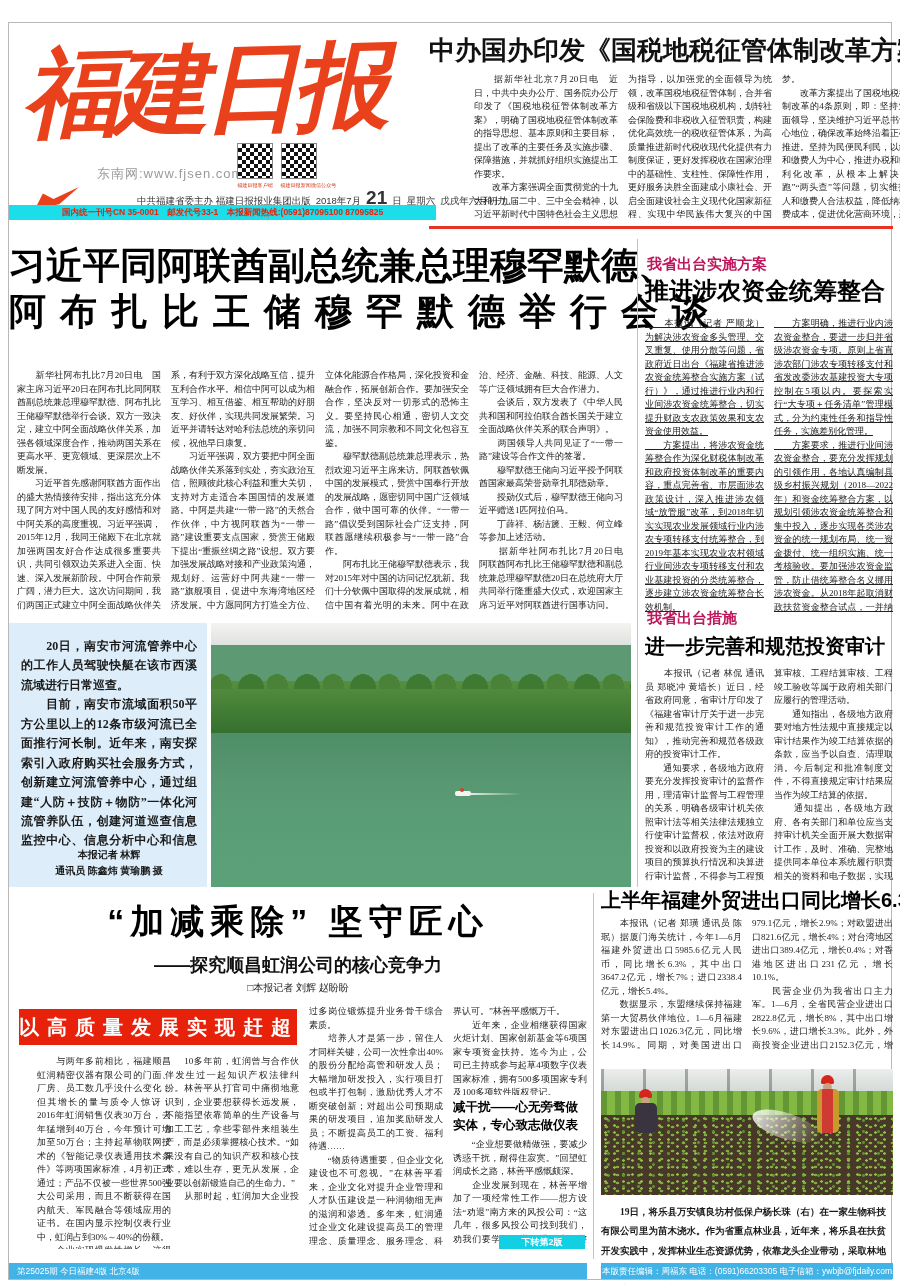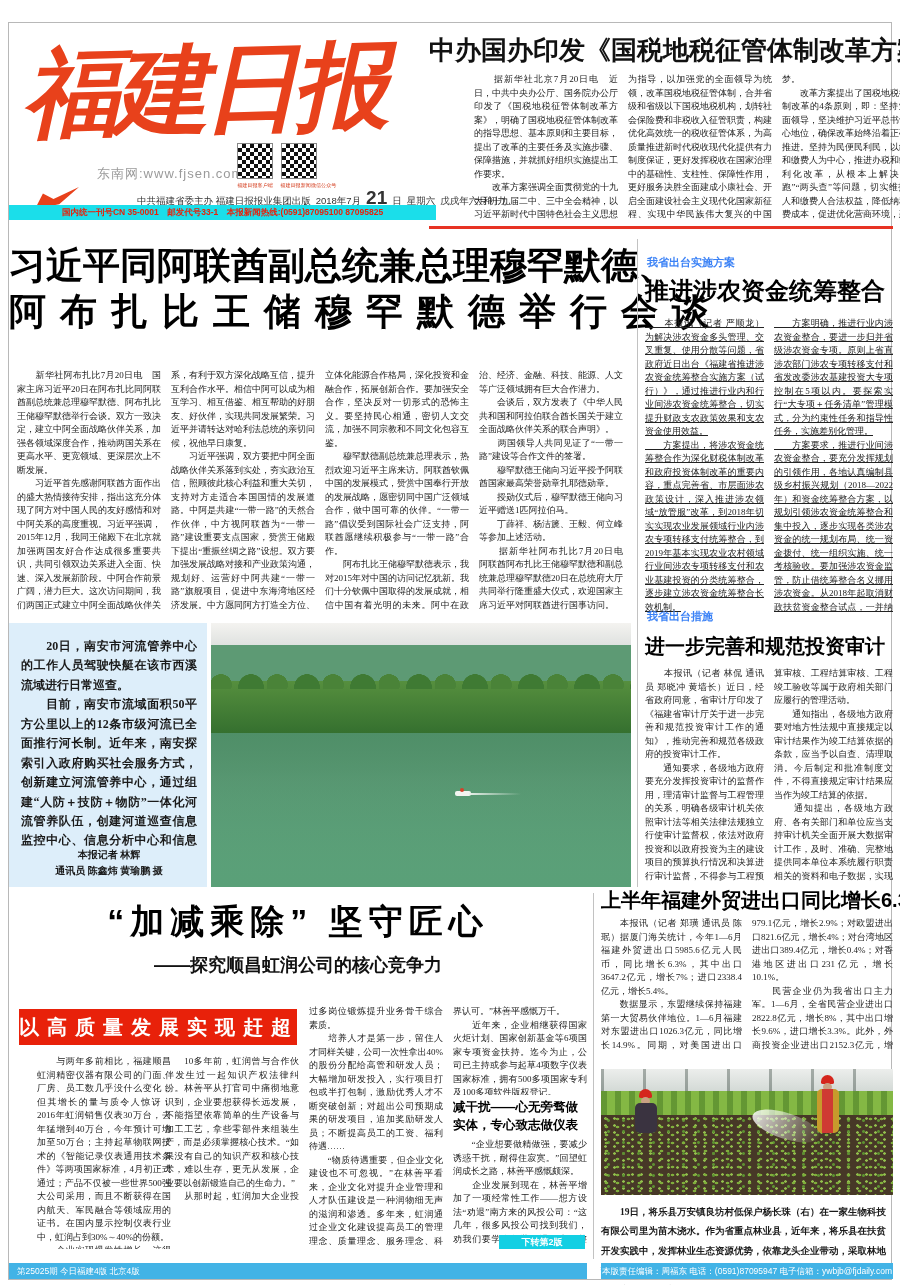--- a/index.html
+++ b/index.html
@@ -27,21 +27,21 @@
   .cols2{column-count:2;column-gap:10px;}
   .cols4{column-count:4;column-gap:10px;}
   
   .mainstory{left:0px;top:212px;width:622px;height:390px;}
   .mh1{top:6px;width:100%;text-align:center;font-size:37px;font-weight:bold;color:#000;white-space:nowrap;}
   .mh2{top:52px;width:100%;text-align:center;font-size:37px;font-weight:bold;color:#000;letter-spacing:14px;white-space:nowrap;}
   .msub{top:102px;width:100%;text-align:center;font-size:21px;font-weight:bold;color:#111;letter-spacing:2px;}
   .mbody{left:8px;top:134px;width:606px;height:254px;}
   .vdiv{width:1px;background:#c2c2c2;}
   
-  .kicker{font-size:11px;font-weight:bold;color:#3b82f6;}
+  .kicker{font-size:15px;font-weight:bold;color:#be185d;}
   .r1{left:636px;top:212px;width:248px;height:384px;}
   .r1 .kicker{left:2px;top:20px;}
   .rhead{left:0;top:40px;width:100%;font-size:24px;font-weight:bold;white-space:nowrap;color:#000;}
   .r1body{left:0;top:82px;width:248px;height:300px;text-decoration:underline;}
   .r2{left:636px;top:578px;width:248px;height:290px;}
   .r2 .kicker{left:2px;top:8px;}
   .r2 .rhead{top:32px;font-size:20px;}
   .r2body{left:0;top:66px;width:248px;height:216px;}
   
   .capbox{left:0px;top:600px;width:198px;height:264px;background:#ddeefa;padding:14px 10px 8px 12px;}
@@ -170,20 +170,21 @@
     <div class="abs rhead">进一步完善和规范投资审计</div>
     <div class="abs r2body coltext cols2">　　本报讯（记者 林侃 通讯员 郑晓冲 黄墙长）近日，经省政府同意，省审计厅印发了《福建省审计厅关于进一步完善和规范投资审计工作的通知》，推动完善和规范各级政府的投资审计工作。
 　　通知要求，各级地方政府要充分发挥投资审计的监督作用，理清审计监督与工程管理的关系，明确各级审计机关依照审计法等相关法律法规独立行使审计监督权，依法对政府投资和以政府投资为主的建设项目的预算执行情况和决算进行审计监督，不得参与工程预算审核、工程结算审核、工程竣工验收等属于政府相关部门应履行的管理活动。
 　　通知指出，各级地方政府要对地方性法规中直接规定以审计结果作为竣工结算依据的条款，应当予以自查、清理取消。今后制定和批准制度文件，不得直接规定审计结果应当作为竣工结算的依据。
 　　通知提出，各级地方政府、各有关部门和单位应当支持审计机关全面开展大数据审计工作，及时、准确、完整地提供同本单位本系统履行职责相关的资料和电子数据，实现数据共享。同时，要求各级审计机关应合理确定投资审计工作重点，充分运用大数据审计等先进技术方法，提高投资审计质量和效率，依法使用数据，确保数据的安全。</div>
   </div>
 
   <div class="abs bl">
     <div class="abs blh1">“加减乘除” 坚守匠心</div>
     <div class="abs blh2">——探究顺昌虹润公司的核心竞争力</div>
+    <div class="abs blby">□本报记者 刘辉 赵盼盼</div>
     <div class="abs banner">以高质量发展实现赶超</div>
     <div class="abs bcol coltext c1">　　与两年多前相比，福建顺昌虹润精密仪器有限公司的门面、厂房、员工数几乎没什么变化，但其增长的量与质令人惊讶：2016年虹润销售仪表30万台，去年猛增到40万台，今年预计可增加至50万台；主持起草物联网技术的《智能记录仪表通用技术条件》等两项国家标准，4月初正式通过；产品不仅被一些世界500强大公司采用，而且不断获得在国内航天、军民融合等领域应用的证书。在国内显示控制仪表行业中，虹润占到30%～40%的份额。
 　　企业实现爆发性增长，这得益于虹润拥有核心技术、知识产权和过硬产品。董事长林善平说，省委提出以高质量发展实现赶超，虹润的实践证明，要实现赶超，首先要有高质量，而高质量，要求企业必须有自己的核心技术。
 　　创办20余年来，虹润专注做仪表，坚守实业初心与匠心，认真做好“加减乘除”。</div>
     <div class="abs bcol c2">
       <div class="coltext" style="height:150px;">　　10多年前，虹润曾与合作伙伴发生过一起知识产权法律纠纷。林善平从打官司中痛彻地意识到，企业要想获得长远发展，不能指望依靠简单的生产设备与加工工艺，拿些零部件来组装生产，而是必须掌握核心技术。“如果没有自己的知识产权和核心技术，难以生存，更无从发展，企业要以创新锻造自己的生命力。”
 　　从那时起，虹润加大企业投入的重要部分，就是自主研发——培养研发人才，加大研发投入。
 　　虹润地处顺昌山区，自己培养人才不易，他们就花重金在北京、上海、南京等地成立研发中心，引进浙大、南大、南航等高校院所人才；与上海理工大学合作建立院士专家工作站，引进院士专家团队等，实现了高级研发人才的引进。与此同时，不断选送业务骨干到国外学习，积极参加行业有关部门组织的学习培训、行业交流，并通</div>
     </div>
     <div class="abs bcol coltext c3">过多岗位锻炼提升业务骨干综合素质。
@@ -227,15 +228,15 @@
     </div>
     <div class="abs brcap">
       <span class="captext">　　19日，将乐县万安镇良坊村低保户杨长珠（右）在一家生物科技有限公司里为苗木浇水。作为省重点林业县，近年来，将乐县在扶贫开发实践中，发挥林业生态资源优势，依靠龙头企业带动，采取林地托管造林、“家庭式”苗木托管等多种生态产业扶贫模式，走出了一条生态产业扶贫的新路子。</span>
       
     </div>
   </div>
 
   <div class="abs footbar fl">
     <span>第25025期 今日福建4版 北京4版</span>
   </div>
-  <div class="abs footbar fr">本版责任编辑：周福东 电话：(0591)87095947 电子信箱：ywbjb@fjdaily.com</div>
+  <div class="abs footbar fr">本版责任编辑：周福东 电话：(0591)66203305 电子信箱：ywbjb@fjdaily.com</div>
 
 </div>
 
 </body></html>

